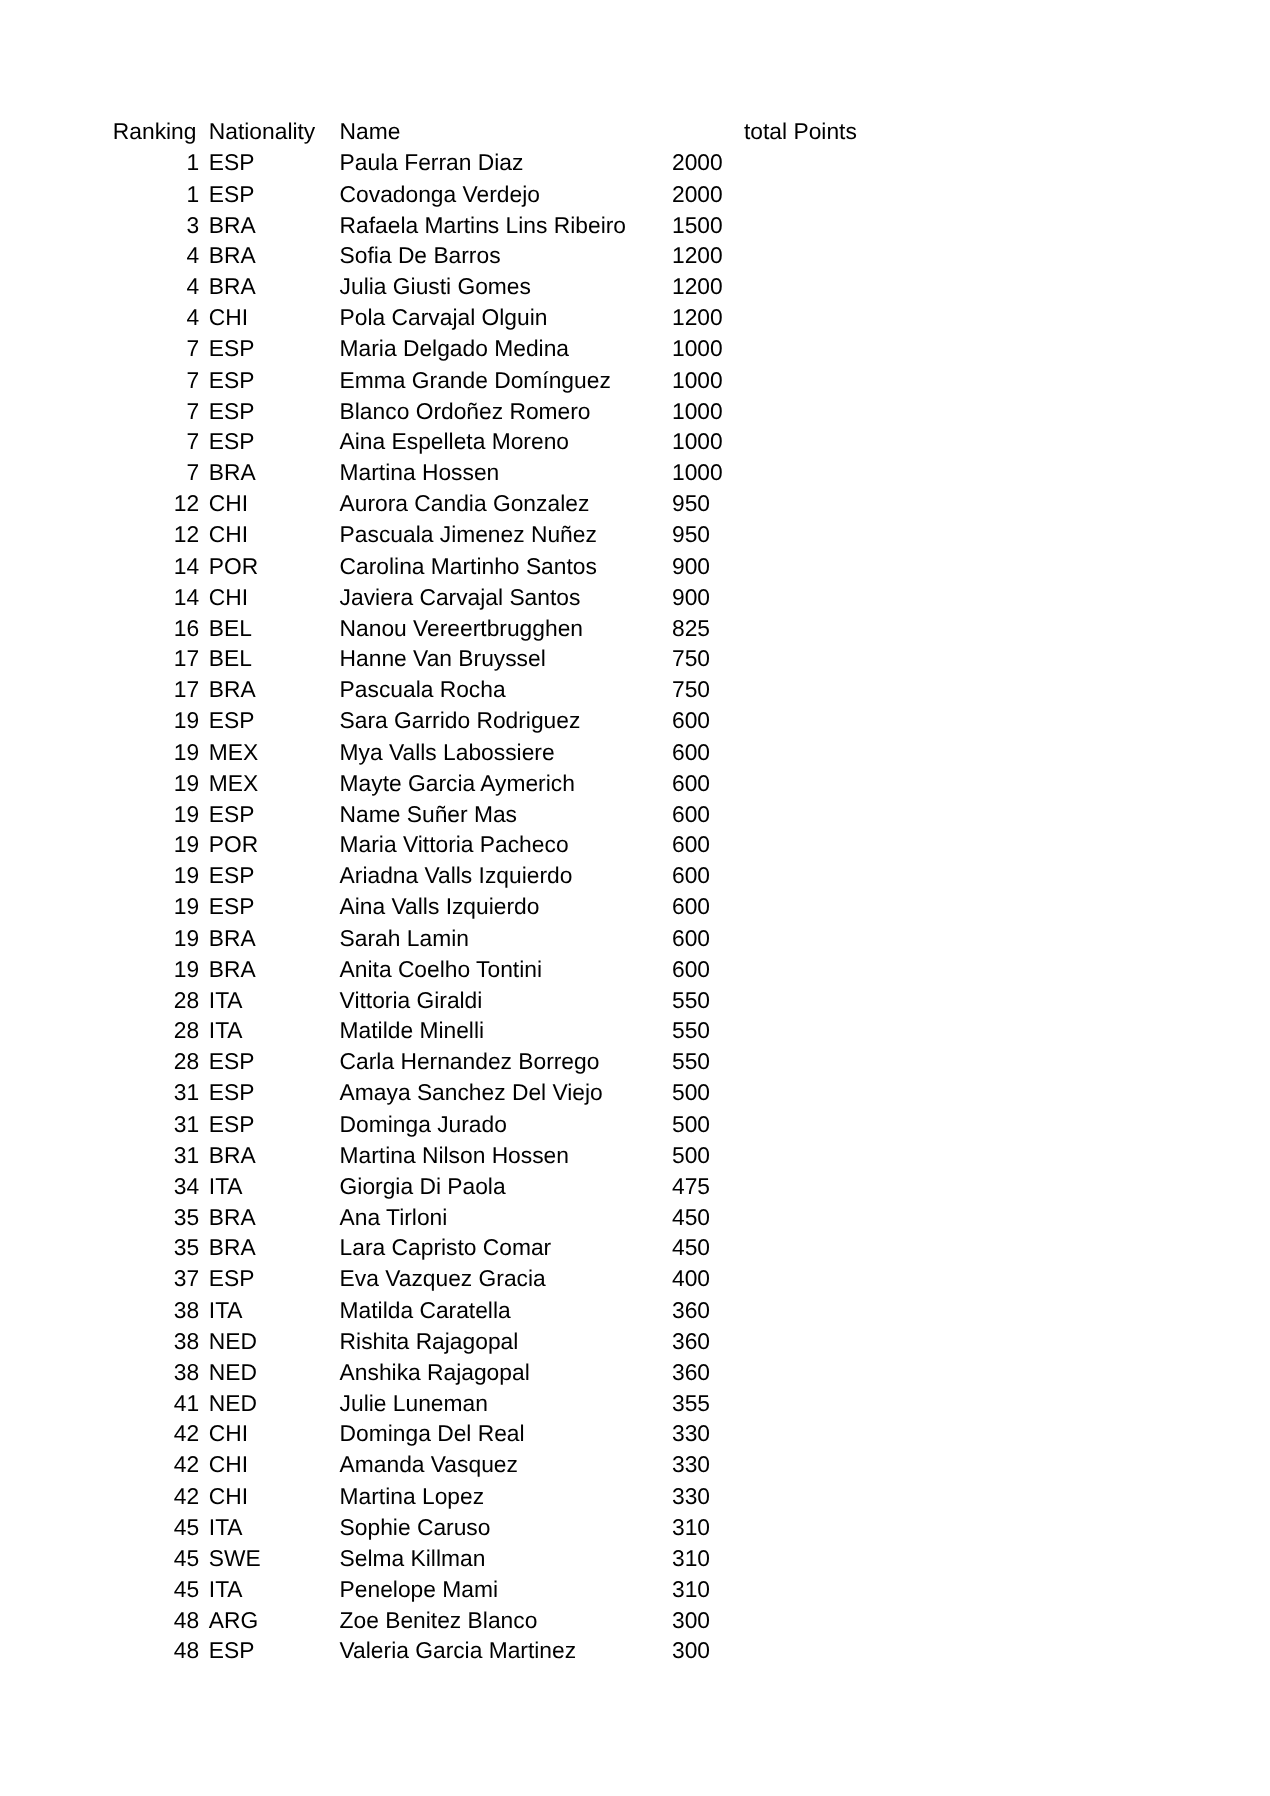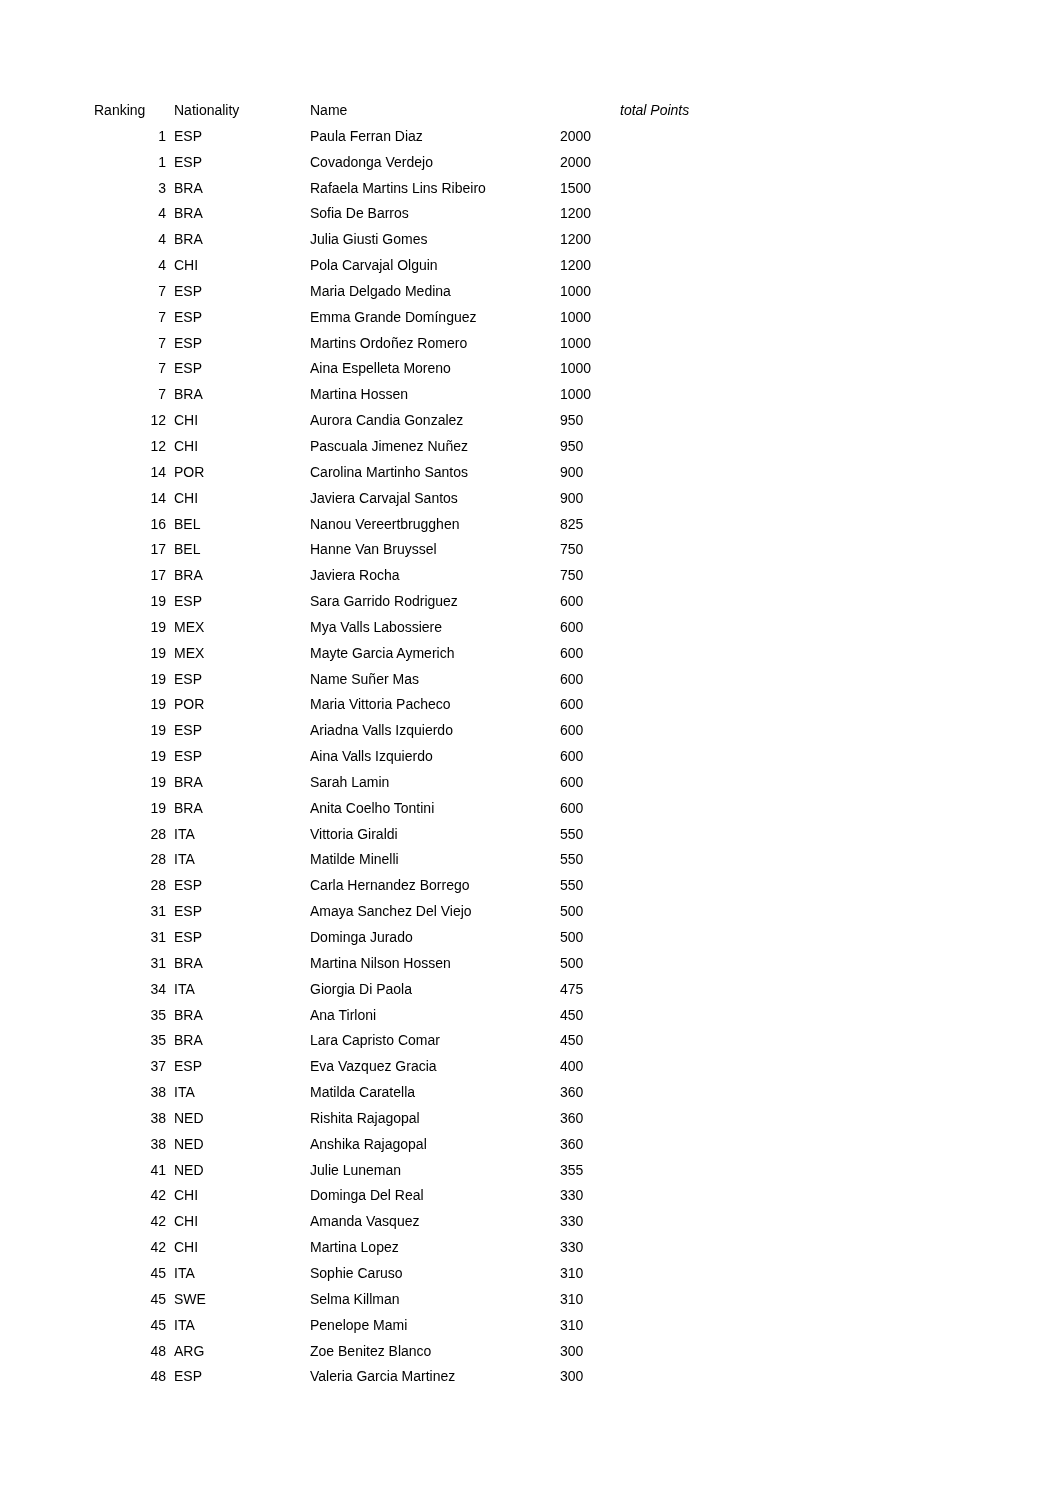--- a/index.html
+++ b/index.html
@@ -18,56 +18,54 @@
     .sheet {
       position: absolute;
       left: 0;
       top: 98px;
       width: 1058px;
     }
     .row {
       position: relative;
       height: 25.85px;
       line-height: 25.85px;
-      font-size: 14px;
+      font-size: 19px;
       white-space: nowrap;
     }
     .cell {
       position: absolute;
       top: 0;
     }
     .c-rank {
       left: 88px;
       width: 78px;
       text-align: right;
     }
     .c-nat {
       left: 174px;
       text-align: right;
     }
     .c-name {
       left: 283px;
       text-align: center;
-      margin-left: 27px;
     }
     .c-pts {
       left: 560px;
       width: 166px;
       text-align: left;
     }
     .header .c-rank {
       left: 94px;
       width: auto;
       text-align: left;
     }
     .header .c-pts {
       left: 620px;
       width: auto;
       text-align: left;
-      font-style: italic;
     }
   </style>
 </head>
 <body>
 
 <div class="sheet">
   <div class="row header">
     <span class="cell c-rank">Ranking</span>
     <span class="cell c-nat">Nationality</span>
     <span class="cell c-name">Name</span>
@@ -118,21 +116,21 @@
       </div>
       <div class="row">
         <span class="cell c-rank">7</span>
         <span class="cell c-nat">ESP</span>
         <span class="cell c-name">Emma Grande Domínguez</span>
         <span class="cell c-pts">1000</span>
       </div>
       <div class="row">
         <span class="cell c-rank">7</span>
         <span class="cell c-nat">ESP</span>
-        <span class="cell c-name">Martins Ordoñez Romero</span>
+        <span class="cell c-name">Blanco Ordoñez Romero</span>
         <span class="cell c-pts">1000</span>
       </div>
       <div class="row">
         <span class="cell c-rank">7</span>
         <span class="cell c-nat">ESP</span>
         <span class="cell c-name">Aina Espelleta Moreno</span>
         <span class="cell c-pts">1000</span>
       </div>
       <div class="row">
         <span class="cell c-rank">7</span>
@@ -172,21 +170,21 @@
       </div>
       <div class="row">
         <span class="cell c-rank">17</span>
         <span class="cell c-nat">BEL</span>
         <span class="cell c-name">Hanne Van Bruyssel</span>
         <span class="cell c-pts">750</span>
       </div>
       <div class="row">
         <span class="cell c-rank">17</span>
         <span class="cell c-nat">BRA</span>
-        <span class="cell c-name">Javiera Rocha</span>
+        <span class="cell c-name">Pascuala Rocha</span>
         <span class="cell c-pts">750</span>
       </div>
       <div class="row">
         <span class="cell c-rank">19</span>
         <span class="cell c-nat">ESP</span>
         <span class="cell c-name">Sara Garrido Rodriguez</span>
         <span class="cell c-pts">600</span>
       </div>
       <div class="row">
         <span class="cell c-rank">19</span>

